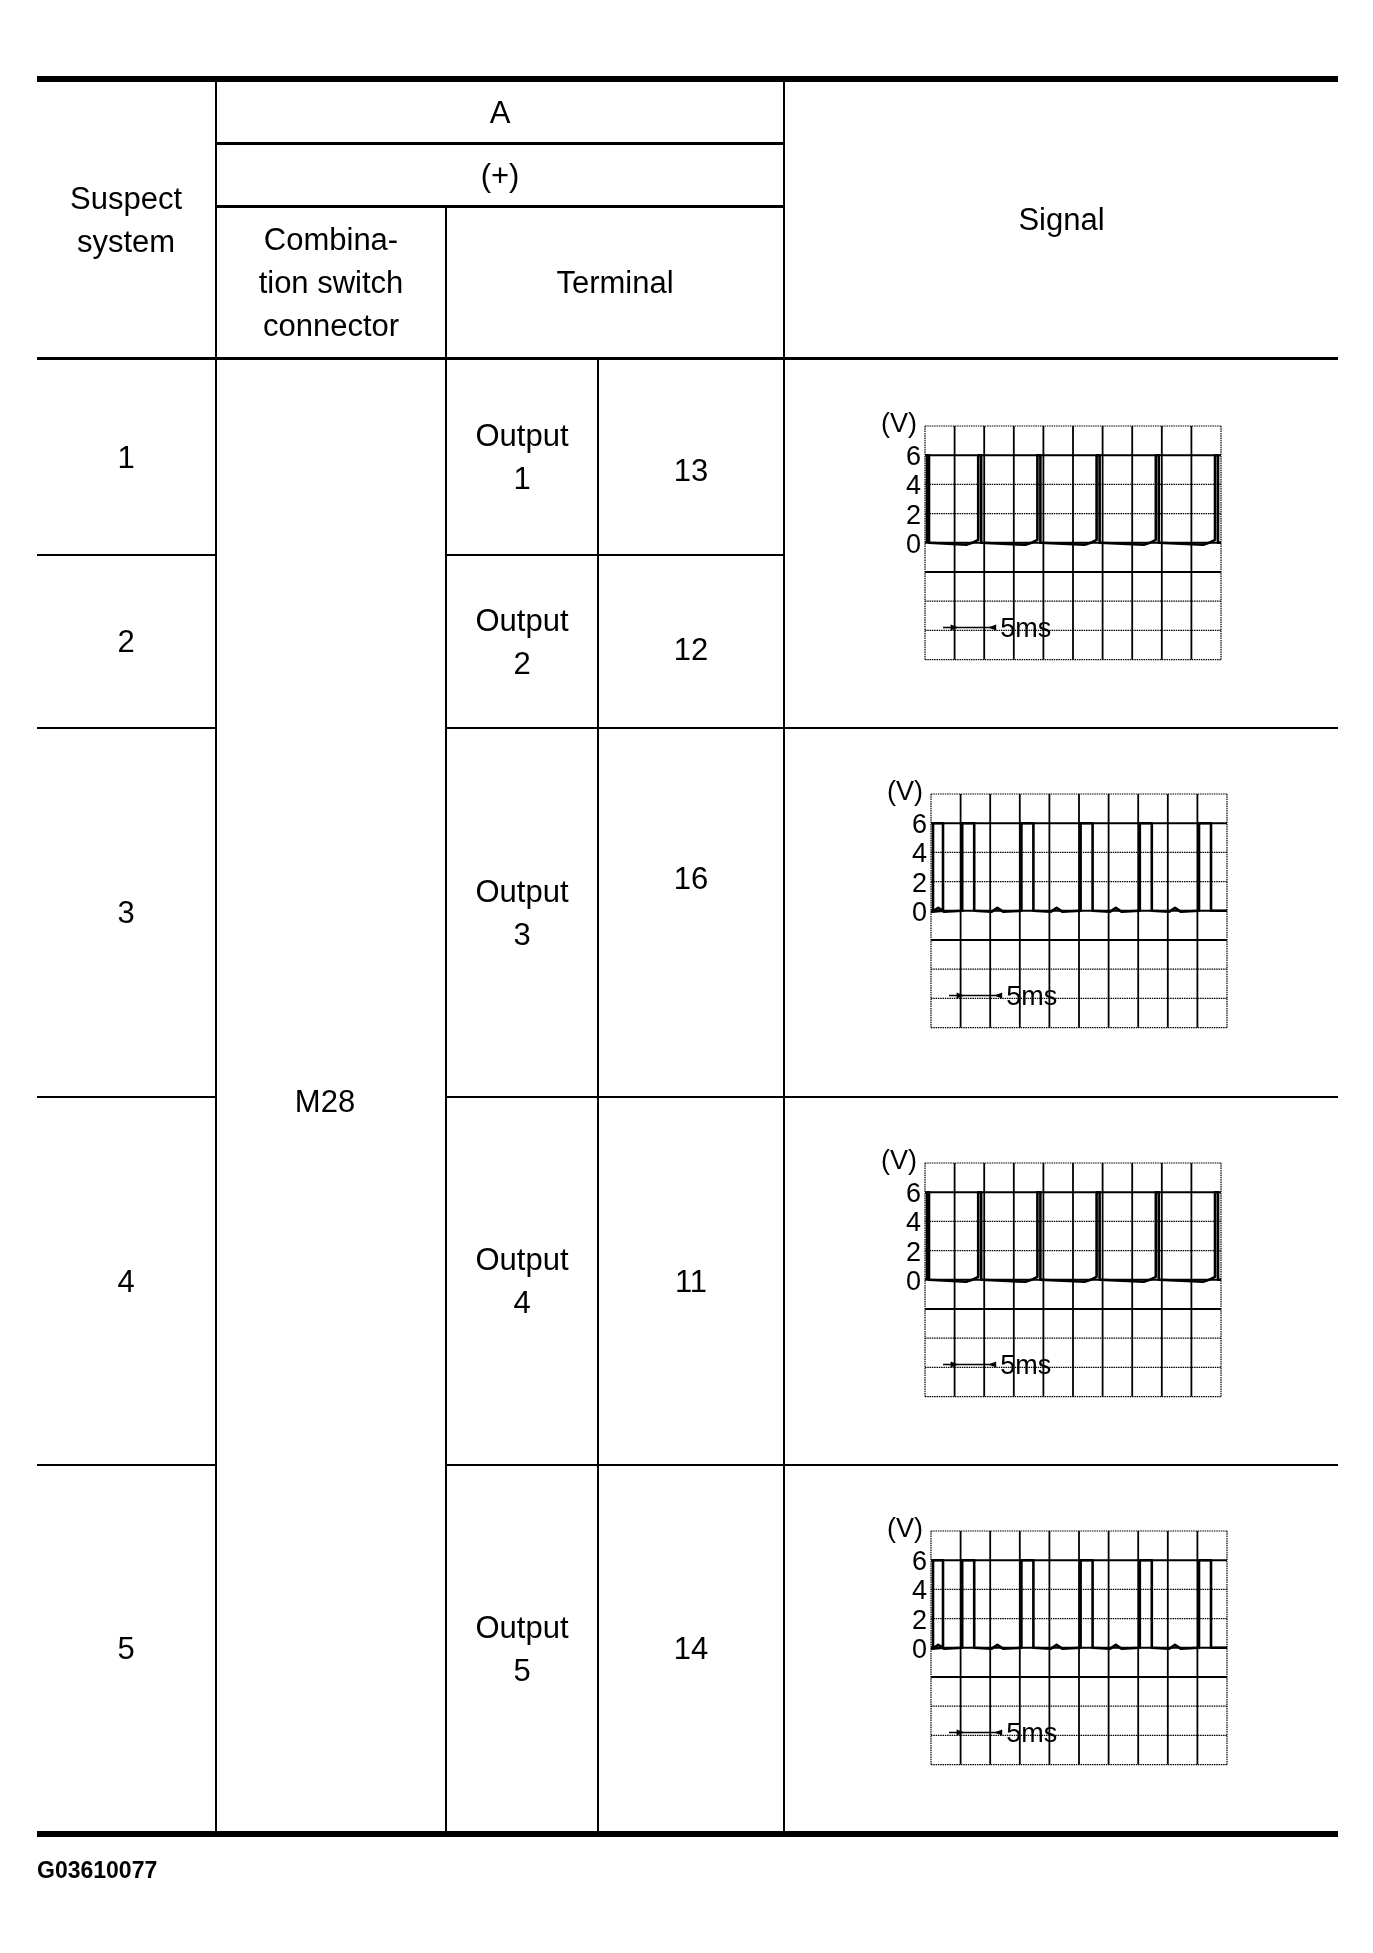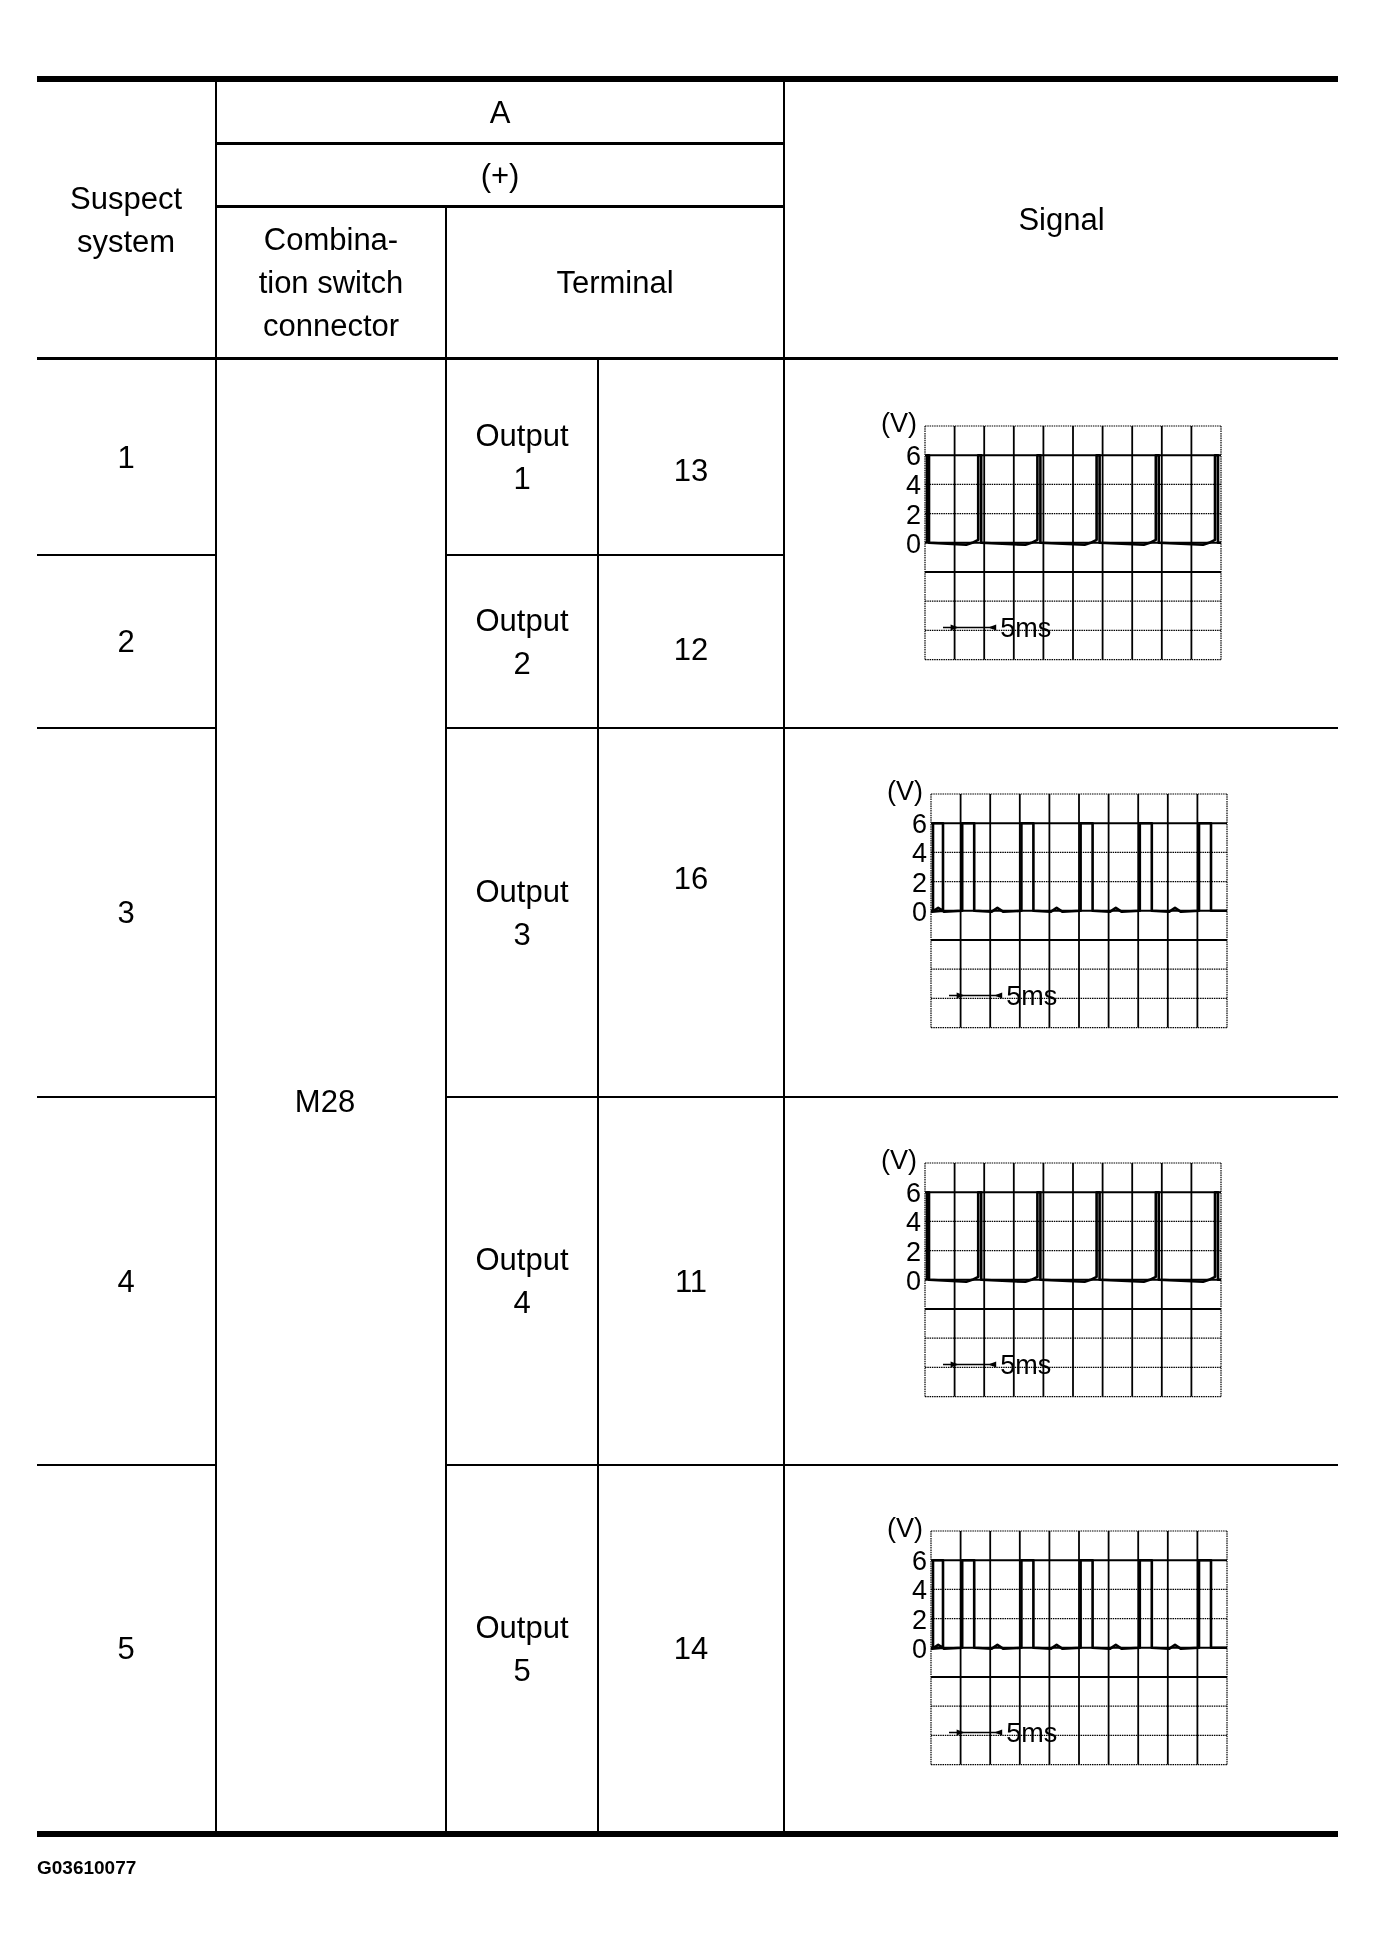--- a/index.html
+++ b/index.html
@@ -1,20 +1,20 @@
 <!DOCTYPE html>
 <html><head>
 <meta charset="utf-8">
 <style>
   html, body { margin:0; padding:0; background:#ffffff; }
   body { width:1373px; height:1953px; position:relative; font-family:"Liberation Sans", sans-serif; color:#000; overflow:hidden; }
   .hline { position:absolute; background:#000; }
   .vline { position:absolute; background:#000; }
   .cell { position:absolute; display:flex; align-items:center; justify-content:center; text-align:center; font-size:31px; line-height:43px; }
-  .footer-code { position:absolute; left:37px; top:1857px; font-size:19px; font-weight:bold; }
+  .footer-code { position:absolute; left:37px; top:1857px; font-size:23px; font-weight:bold; }
   .scope { position:absolute; }
   .scope svg { display:block; overflow:visible; }
 </style>
 </head>
 <body>
 
 <div class="hline" style="left:37px;top:76px;width:1301px;height:6px;"></div>
 <div class="hline" style="left:37px;top:1831px;width:1301px;height:6px;"></div>
 
 <div class="hline" style="left:216px;top:142px;width:568px;height:3px;"></div>

